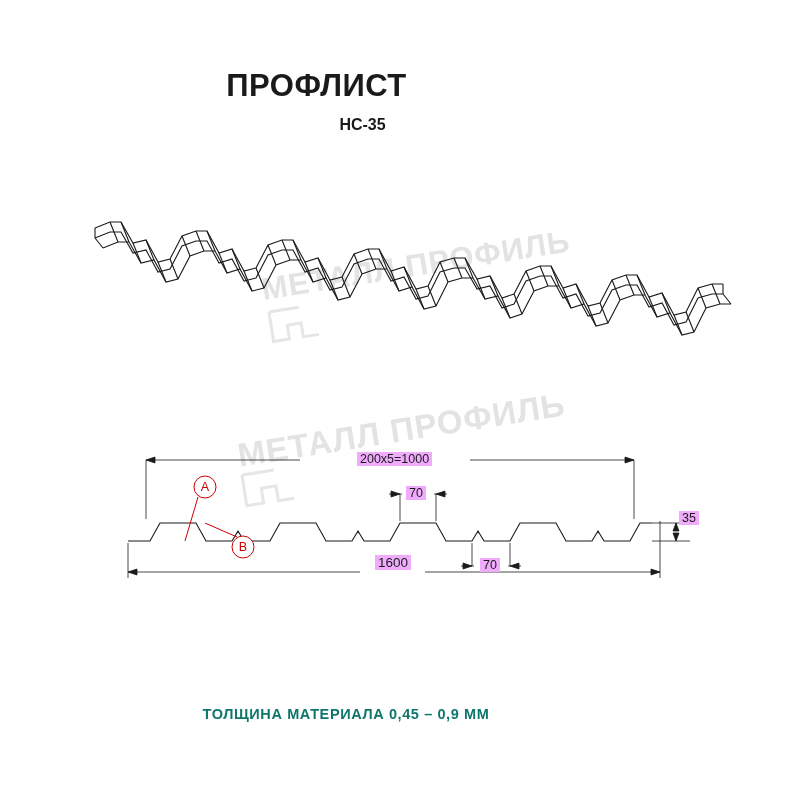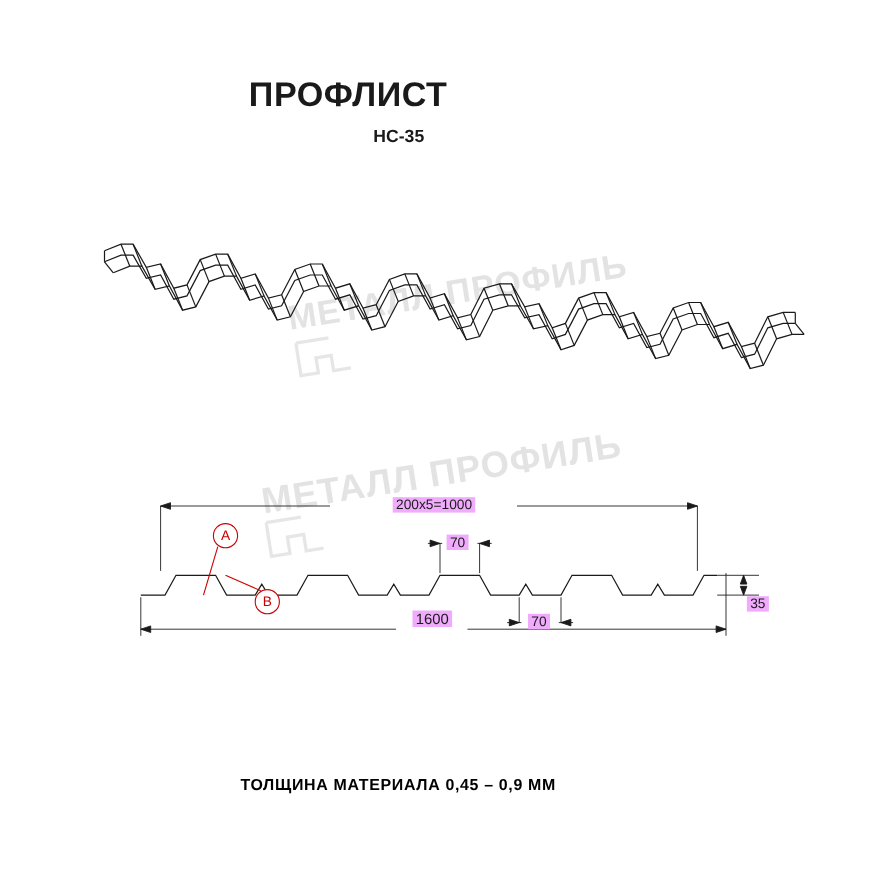--- a/index.html
+++ b/index.html
@@ -37,27 +37,27 @@
     left: 0;
     width: 725px;
     text-align: center;
     font-size: 16px;
     font-weight: bold;
     color: #1a1a1a;
   }
   .footnote {
     position: absolute;
     top: 706px;
-    left: 16px;
+    left: 0;
     width: 692px;
     text-align: center;
     font-size: 14.5px;
     font-weight: bold;
     letter-spacing: 0.6px;
-    color: #000000;
+    color: #0f766e;
   }
   .svg-layer {
     position: absolute;
     top: 0;
     left: 0;
   }
   .wm {
     position: absolute;
     pointer-events: none;
     user-select: none;
@@ -262,20 +262,20 @@
         <circle cx="243" cy="547" r="11" fill="#ffffff"></circle>
         <path d="M237 537 L205 523"></path>
       </g>
     </g>
   </svg>
 
   <div class="dim-label" style="left:357px; top:452px;">200х5=1000</div>
   <div class="dim-label" style="left:406px; top:486px;">70</div>
   <div class="dim-label" style="left:480px; top:558px;">70</div>
   <div class="dim-label" style="left:375px; top:555px; font-size:13.5px;">1600</div>
-  <div class="dim-label" style="left:679px; top:542px;">35</div>
+  <div class="dim-label" style="left:679px; top:511px;">35</div>
 
   <div class="callout-letter" style="left:194px; top:476px;">A</div>
   <div class="callout-letter" style="left:232px; top:536px;">B</div>
 
   <div class="footnote">ТОЛЩИНА МАТЕРИАЛА 0,45 – 0,9 ММ</div>
 
 </div>
 
 </body></html>

